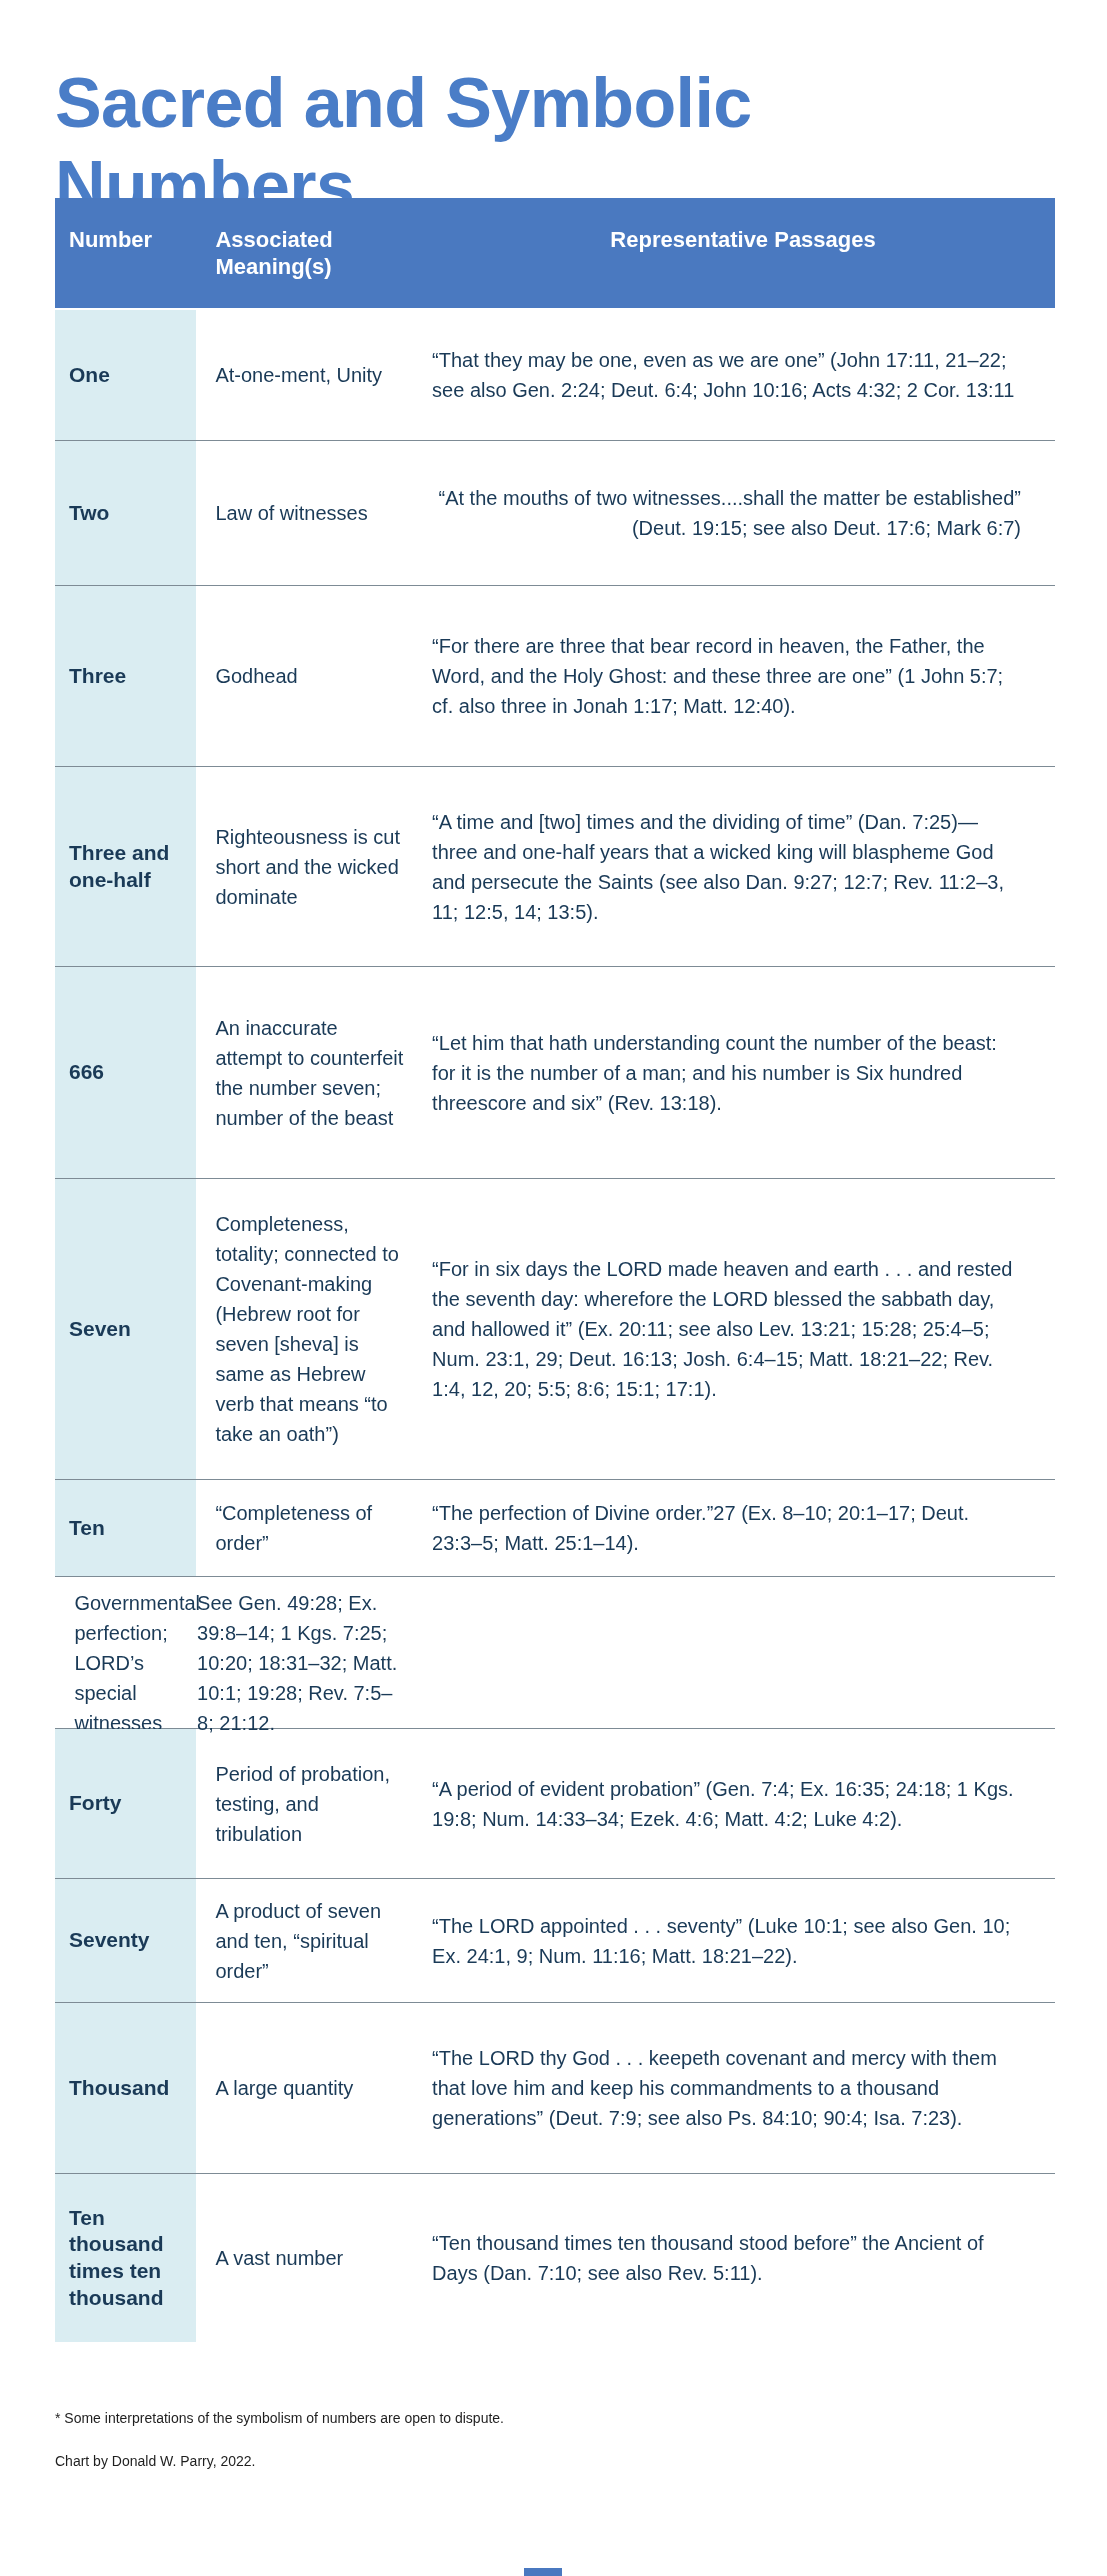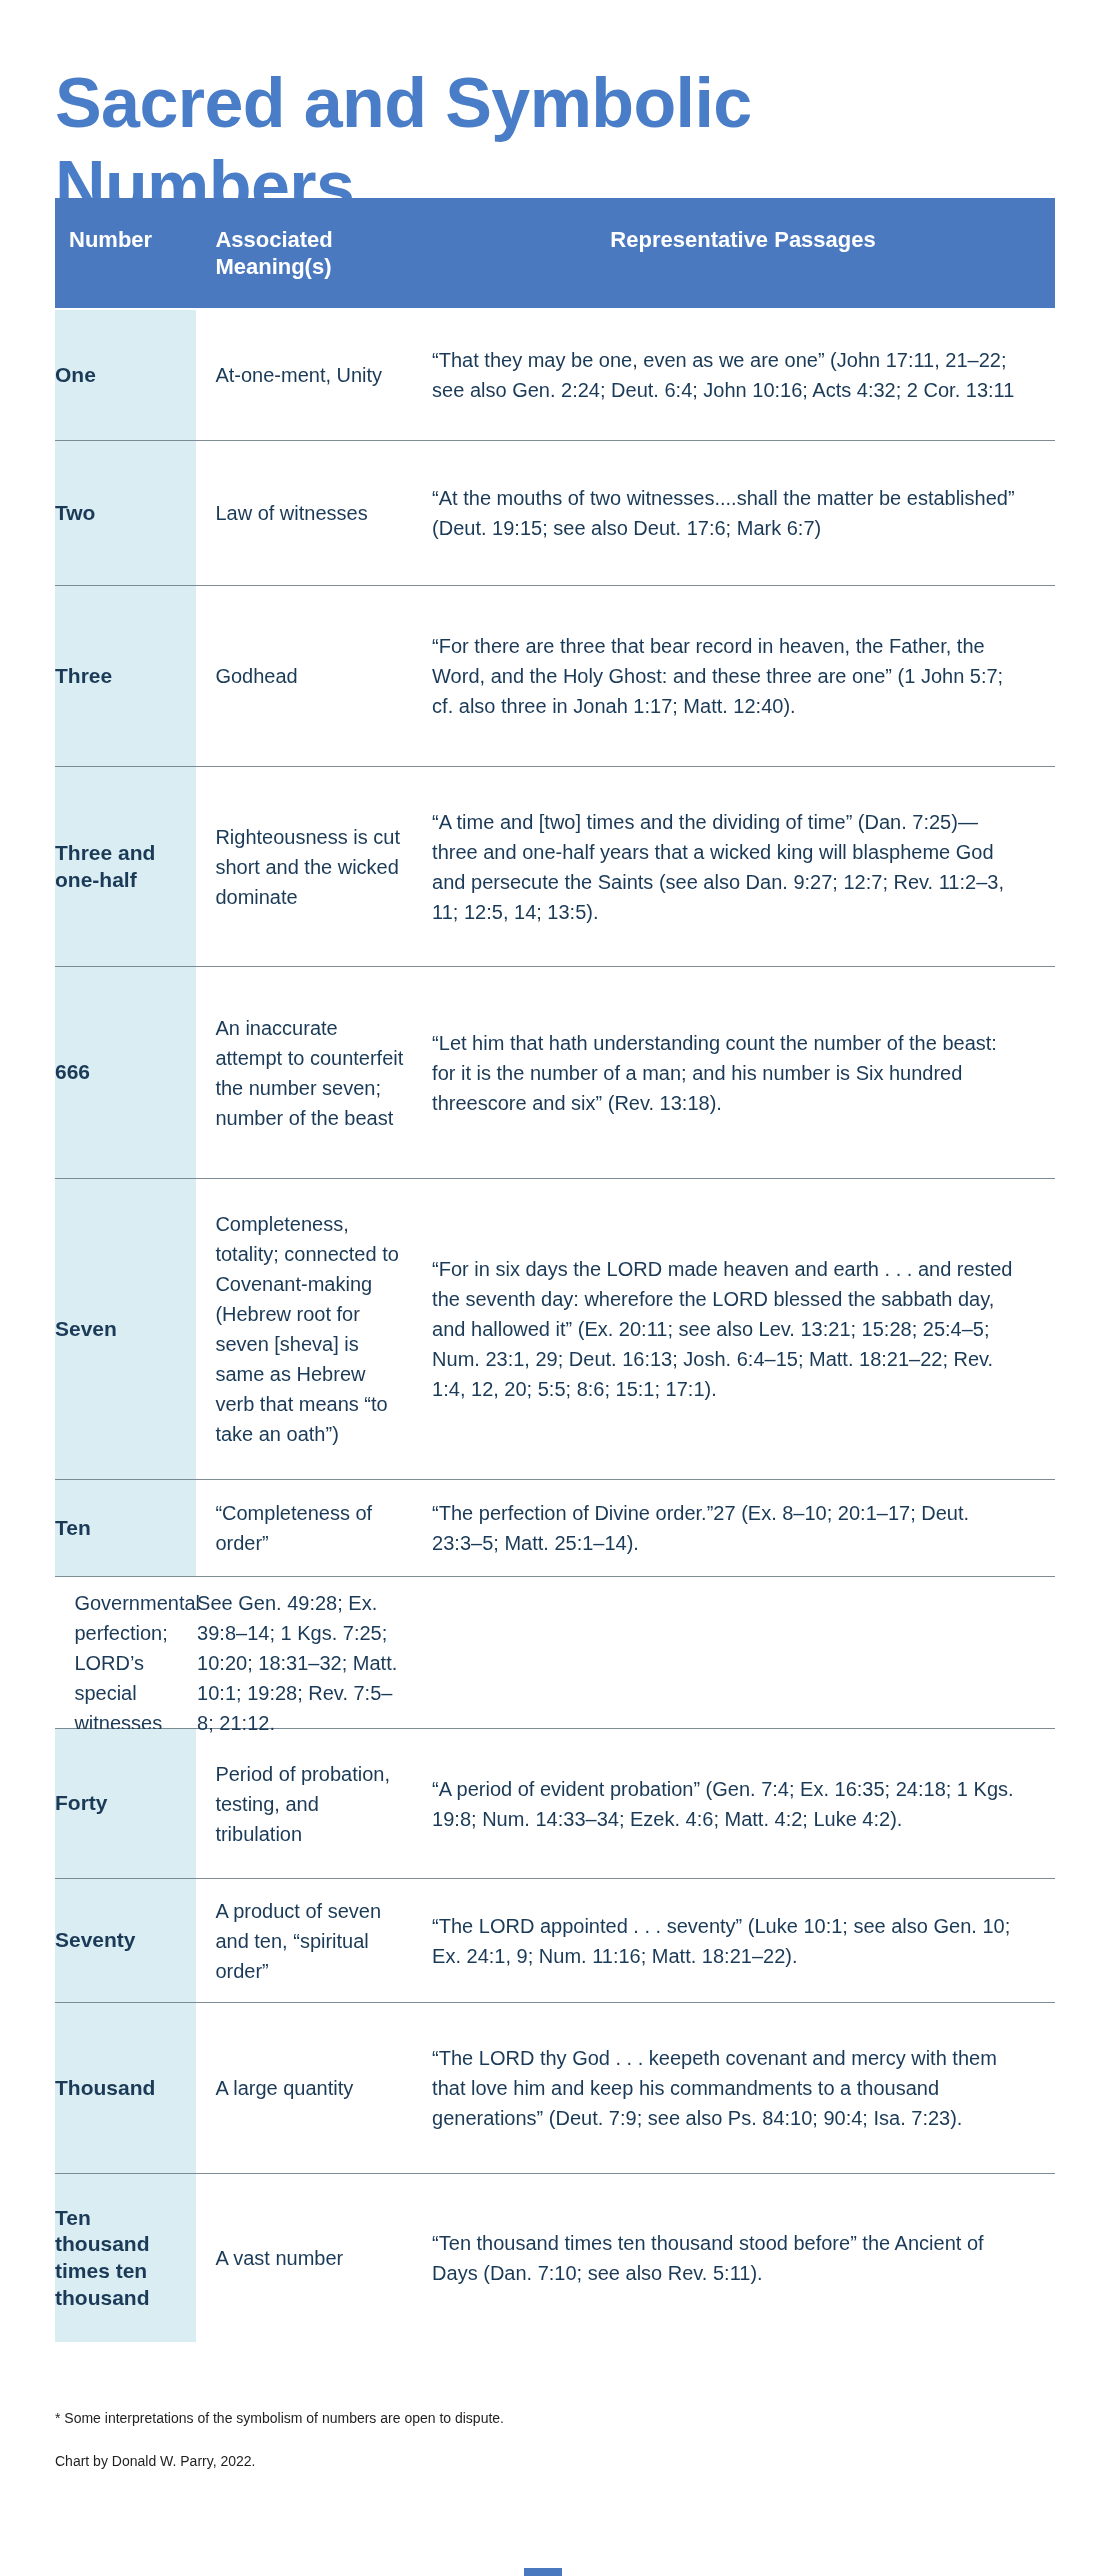--- a/index.html
+++ b/index.html
@@ -41,21 +41,21 @@
   .tbody{width:1000px;}
   .row{
     display:grid;grid-template-columns:141px 235px 623px;
     border-bottom:1.7px solid var(--divider);
   }
   .row.last{border-bottom:none;}
   .cell{color:var(--body-text);}
   .number-cell{
     background:var(--number-col-bg);
     display:flex;align-items:center;
-    padding-right:11px;
+    padding-left:14px;padding-right:11px;
     font-weight:bold;font-size:21px;line-height:26.6px;
   }
   .meaning-cell{
     display:flex;align-items:center;
     padding:11px 22px 11px 19.4px;
     font-size:20px;line-height:30px;
   }
   .passages-cell{
     display:flex;align-items:center;
     padding:11px 33px 11px 1.1px;
@@ -81,21 +81,21 @@
     <div class="hcell h-number">Number</div>
     <div class="hcell h-meaning">Associated Meaning(s)</div>
     <div class="hcell h-passages">Representative Passages</div>
   </div>
   <div class="tbody">
       <div class="row" style="height: 131px;">
     <div class="cell number-cell">One</div>
     <div class="cell meaning-cell">At-one-ment, Unity</div>
     <div class="cell passages-cell">“That they may be one, even as we are one” (John 17:11, 21–22; see also Gen. 2:24; Deut. 6:4; John 10:16; Acts 4:32; 2 Cor. 13:11</div>
   </div>
-      <div class="row" style="height: 145px;">
+      <div class="row" style="height: 145px; text-align: right;">
     <div class="cell number-cell">Two</div>
     <div class="cell meaning-cell">Law of witnesses</div>
     <div class="cell passages-cell">“At the mouths of two witnesses....shall the matter be established” (Deut. 19:15; see also Deut. 17:6; Mark 6:7)</div>
   </div>
       <div class="row" style="height: 181px;">
     <div class="cell number-cell">Three</div>
     <div class="cell meaning-cell">Godhead</div>
     <div class="cell passages-cell">“For there are three that bear record in heaven, the Father, the Word, and the Holy Ghost: and these three are one” (1 John 5:7; cf. also three in Jonah 1:17; Matt. 12:40).</div>
   </div>
       <div class="row" style="height: 200px;">

